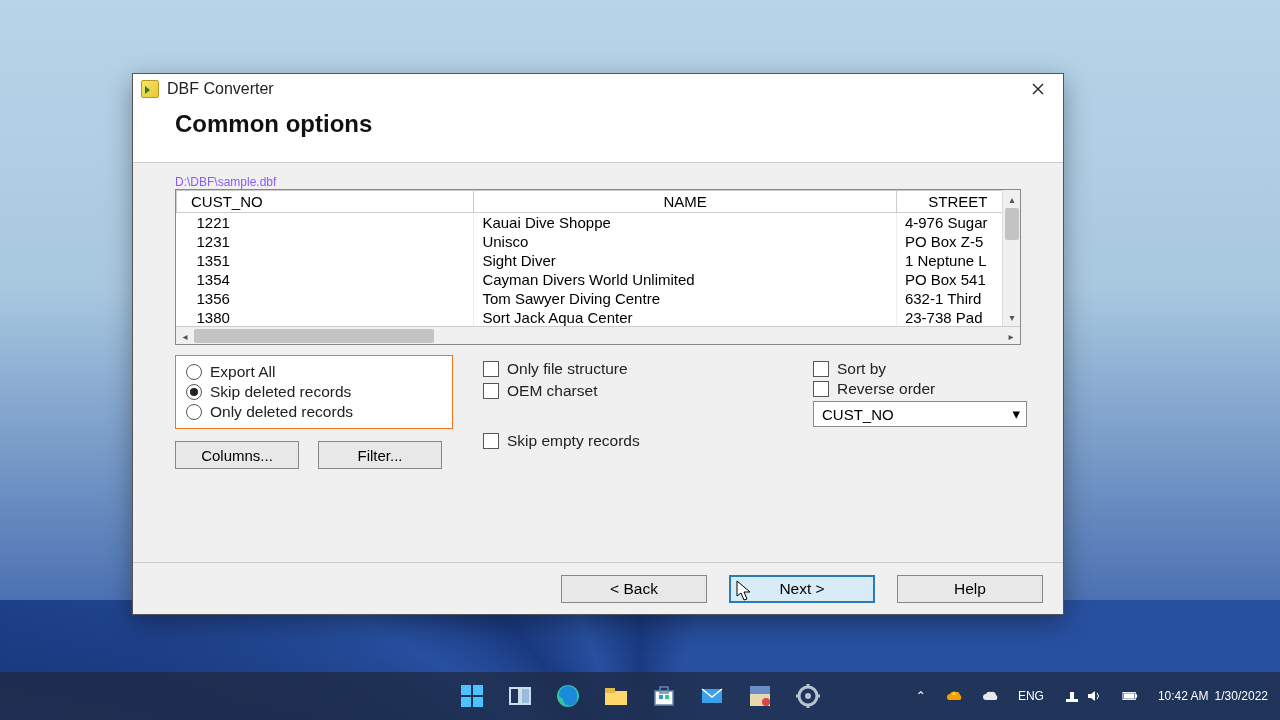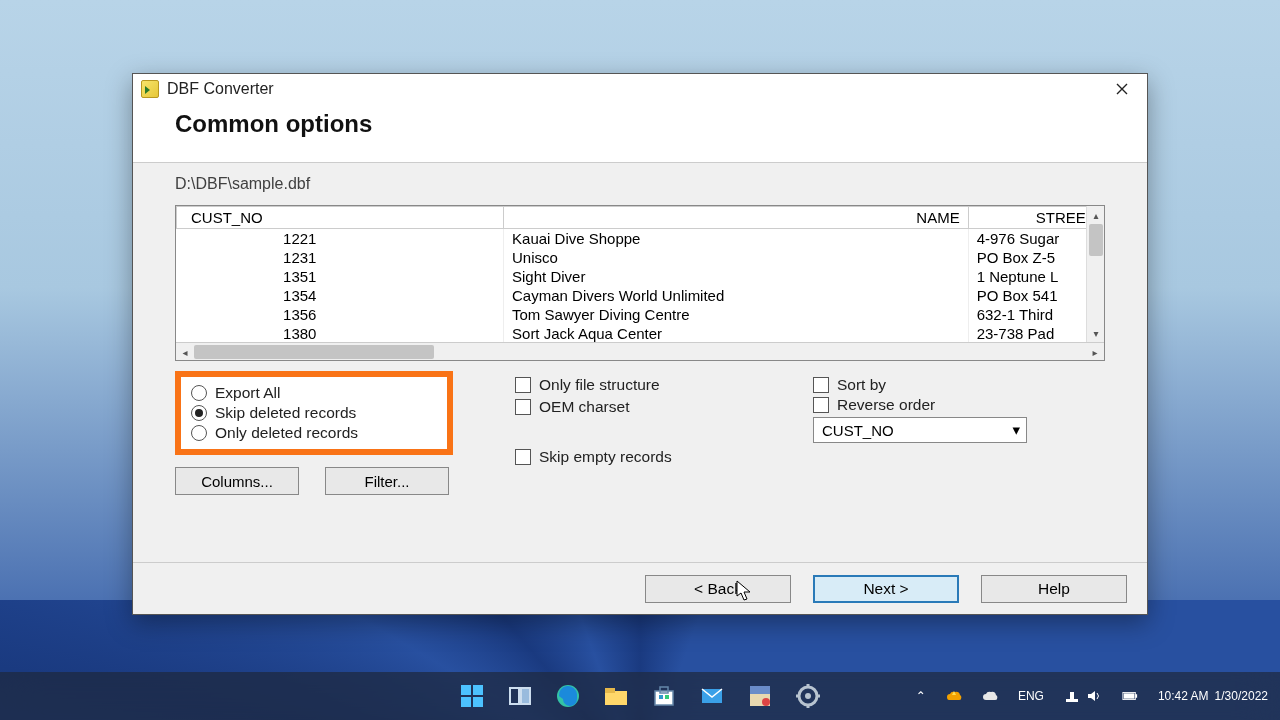--- a/index.html
+++ b/index.html
@@ -11,21 +11,21 @@
   position: relative;
 }
 .wallpaper-rays {
   position: absolute; bottom: 0; left: 0; right: 0; height: 120px;
   background:
     conic-gradient(from 200deg at 50% 150%, #1a3a80 0deg, #2850a0 20deg, #1a3a80 40deg, #2850a0 60deg, #1a3a80 80deg, #2850a0 100deg, #1a3a80 120deg, #2850a0 140deg, #1a3a80 160deg, #2850a0 180deg);
 }
 .dialog {
   position: absolute;
   left: 132px; top: 73px;
-  width: 1016px; height: 542px;
+  width: 932px; height: 542px;
   background: #ffffff;
   border: 1px solid #555;
   box-shadow: 0 8px 24px rgba(0,0,0,0.35);
   display: flex; flex-direction: column;
 }
 .titlebar {
   height: 30px; display: flex; align-items: center;
   padding: 0 4px 0 8px;
   background: #fff;
 }
@@ -55,87 +55,87 @@
   border-bottom: 1px solid #ccc;
 }
 .header-title { font-size: 24px; font-weight: bold; color: #111; }
 
 .body-area {
   flex: 1;
   background: #f0f0f0;
   padding: 12px 42px 10px 42px;
   position: relative;
 }
-.filepath { font-size: 16px; color: #404040; margin-bottom: 12px; }
+.filepath { font-size: 12px; color: #8b5cf6; margin-bottom: 0; }
 
 .grid-wrap {
   border: 1px solid #888;
   background: #fff;
   height: 156px;
   display: flex; flex-direction: column;
 }
 .grid-table { width: 100%; border-collapse: collapse; table-layout: fixed; }
 .grid-table th {
-  text-align: right; font-weight: normal; font-size: 15px;
+  text-align: center; font-weight: normal; font-size: 15px;
   padding: 2px 8px; border: 1px solid #ccc; background: #fff;
   height: 22px;
 }
 .grid-table td {
   font-size: 15px; padding: 1px 8px; border-right: 1px solid #eee;
   height: 19px; white-space: nowrap; overflow: hidden;
 }
 .col-custno { width: 290px; text-align: right; padding-right: 100px; }
-.grid-table td.col-custno { text-align: center; padding-right: 100px; padding-left: 20px; }
+.grid-table td.col-custno { text-align: left; padding-right: 100px; padding-left: 20px; }
 .col-name { width: 412px; }
 .col-street { width: 120px; }
 .grid-scrollbars {
   display: flex; height: 18px; background: #f0f0f0; border-top: 1px solid #ccc;
 }
 .scroll-btn {
   width: 18px; height: 18px; display: flex; align-items: center; justify-content: center;
   font-size: 10px; color: #555; cursor: pointer;
 }
 .scroll-track-h { flex: 1; background: #f0f0f0; position: relative; }
 .scroll-thumb-h { position: absolute; left: 0; top: 2px; width: 240px; height: 14px; background: #c4c4c4; border-radius: 2px; }
 .grid-body-wrap { position: relative; flex: 1; overflow: hidden; }
 .vscroll { position: absolute; right: 0; top: 0; bottom: 0; width: 18px; background: #f0f0f0; border-left: 1px solid #ddd; display: flex; flex-direction: column; }
 .vscroll-track { flex: 1; position: relative; }
 .vscroll-thumb { position: absolute; left: 2px; top: 0; width: 14px; height: 32px; background: #c4c4c4; border-radius: 2px; }
 
 .options-row { display: flex; margin-top: 10px; gap: 30px; }
 .radio-group {
-  border: 6px solid #f97316; background: #fff;
+  border: 1px solid #f97316; background: #fff;
   padding: 6px 14px 6px 10px;
   width: 278px;
 }
 .radio-item, .check-item { display: flex; align-items: center; font-size: 15.5px; color: #222; padding: 1px 0; cursor: pointer; }
 .radio-circle {
   width: 16px; height: 16px; border: 1.5px solid #555; border-radius: 50%;
   margin-right: 8px; display: flex; align-items: center; justify-content: center;
 }
 .radio-circle.selected::after {
   content: ""; width: 8px; height: 8px; background: #222; border-radius: 50%;
 }
 .check-box {
   width: 16px; height: 16px; border: 1.5px solid #555; margin-right: 8px;
   display: flex; align-items: center; justify-content: center; background: #fff;
 }
 .middle-col { flex: 0 0 300px; padding-top: 4px; }
-.middle-col .check-item { margin-bottom: 2px; margin-left: 32px; }
+.middle-col .check-item { margin-bottom: 2px; }
 .right-col { flex: 0 0 230px; padding-top: 4px; }
 .sortby-select {
   width: 214px; height: 26px; border: 1px solid #888; background: #fff;
   display: flex; align-items: center; justify-content: space-between;
   padding: 0 6px 0 8px; font-size: 15px; margin-top: 2px; cursor: pointer;
 }
 .btn-small {
   width: 124px; height: 28px; border: 1px solid #888; background: #e8e8e8;
   font-size: 15px; cursor: pointer; text-align: center;
 }
-.btns-row { display: flex; gap: 26px; margin-top: 12px; }
+.btns-row { display: flex; gap: 19px; margin-top: 12px; }
 
 .footer {
   height: 52px; border-top: 1px solid #ccc;
   display: flex; align-items: center; justify-content: flex-end;
   padding: 0 20px; gap: 22px; background: #f0f0f0;
 }
 .wizard-btn {
   width: 146px; height: 28px; border: 1px solid #888; background: #e8e8e8;
   font-size: 15.5px; cursor: pointer;
 }

